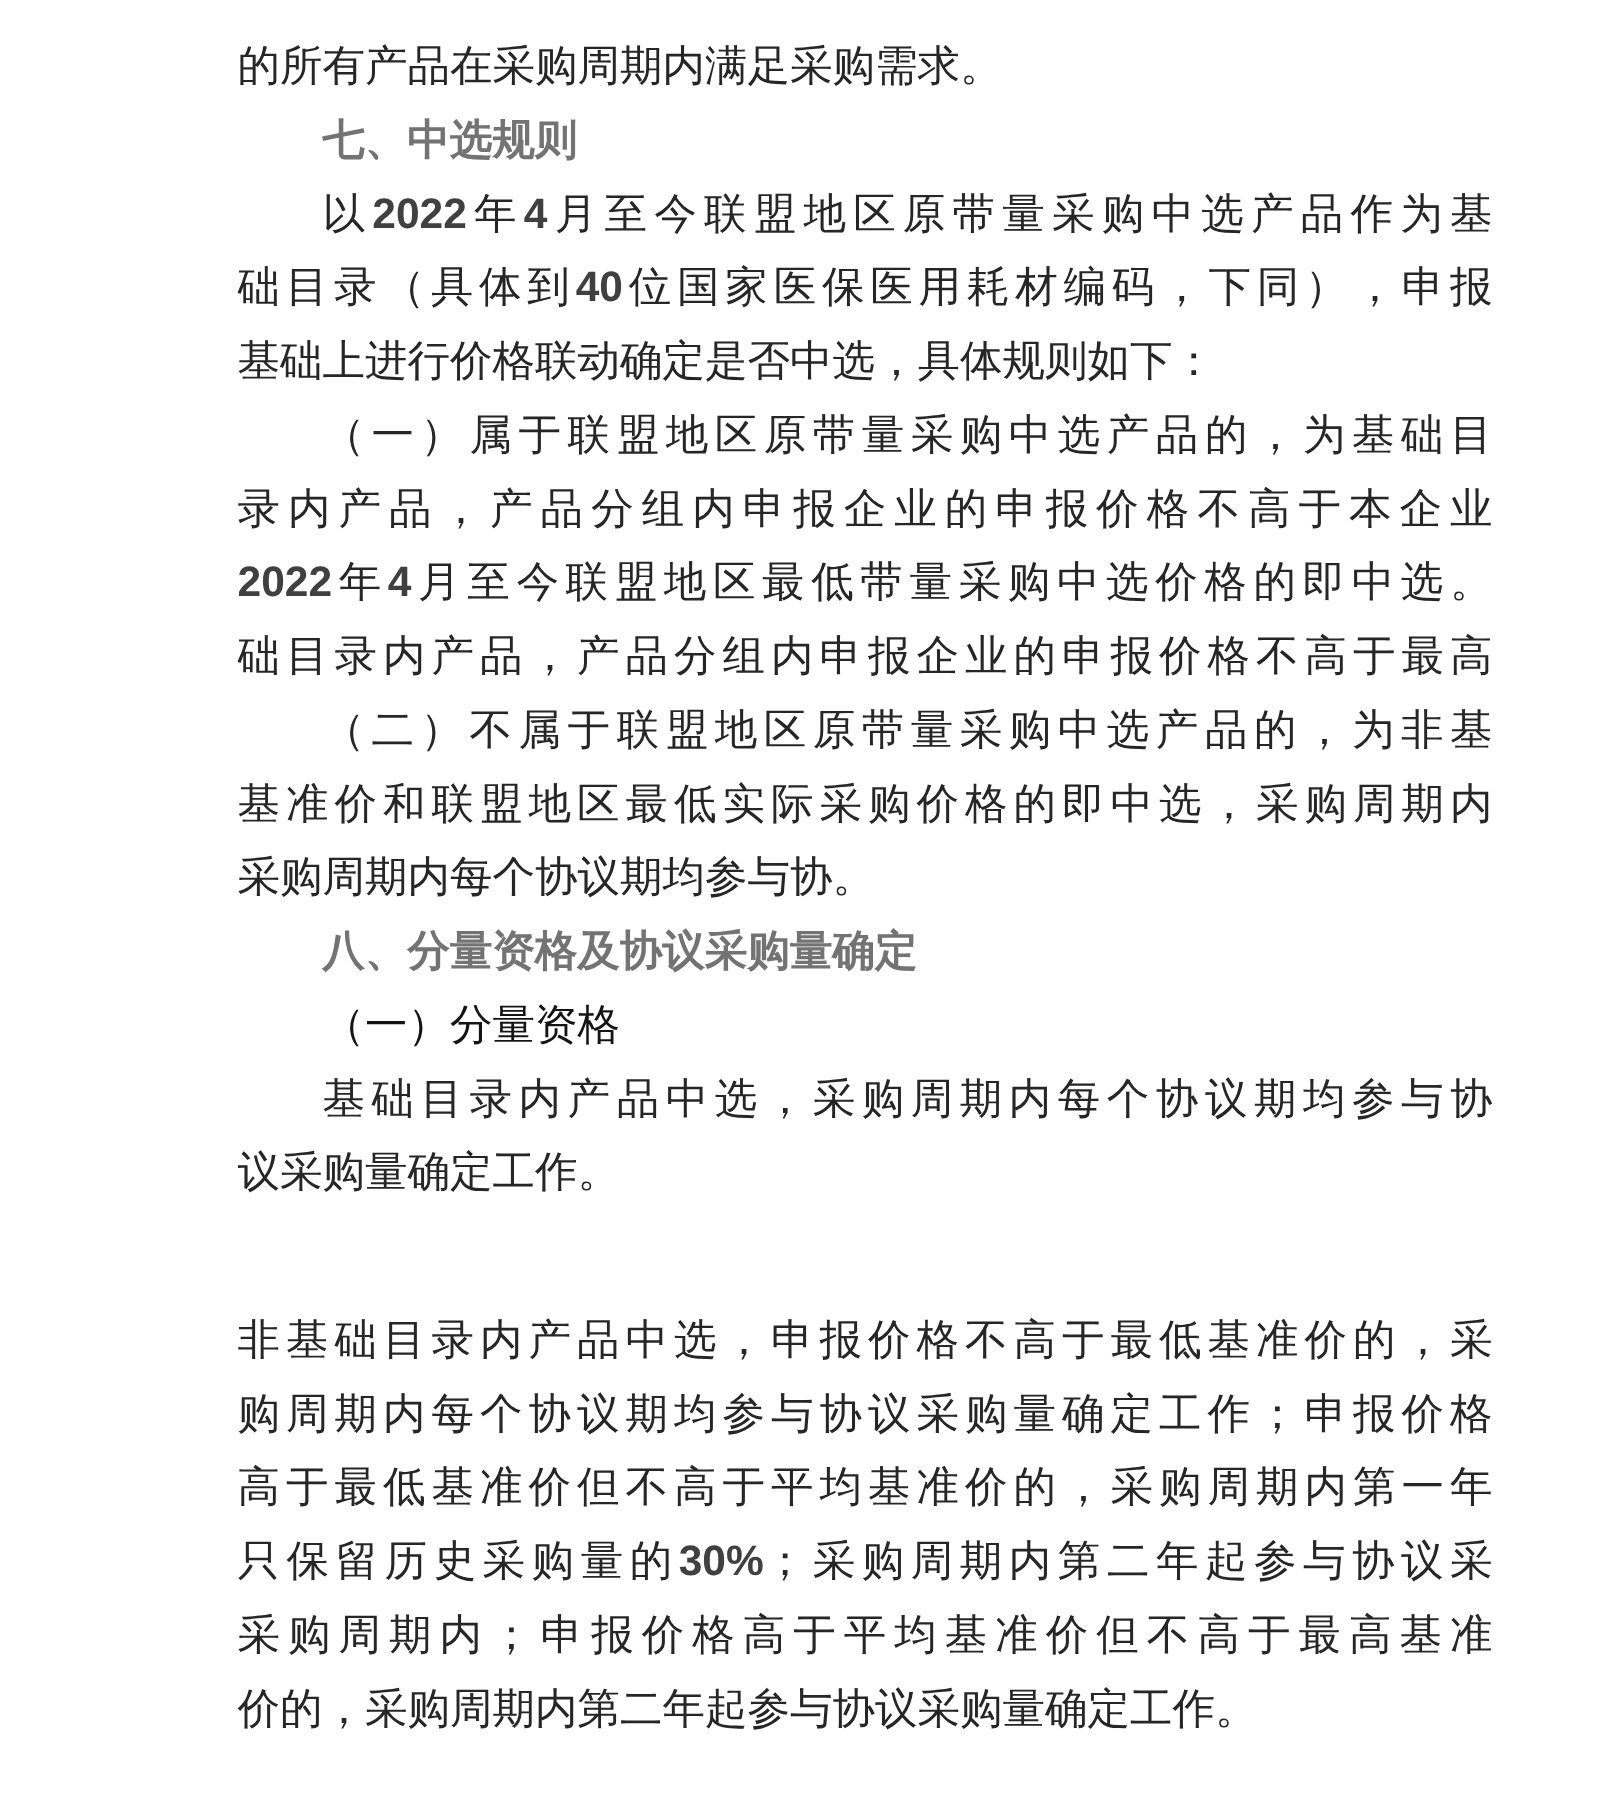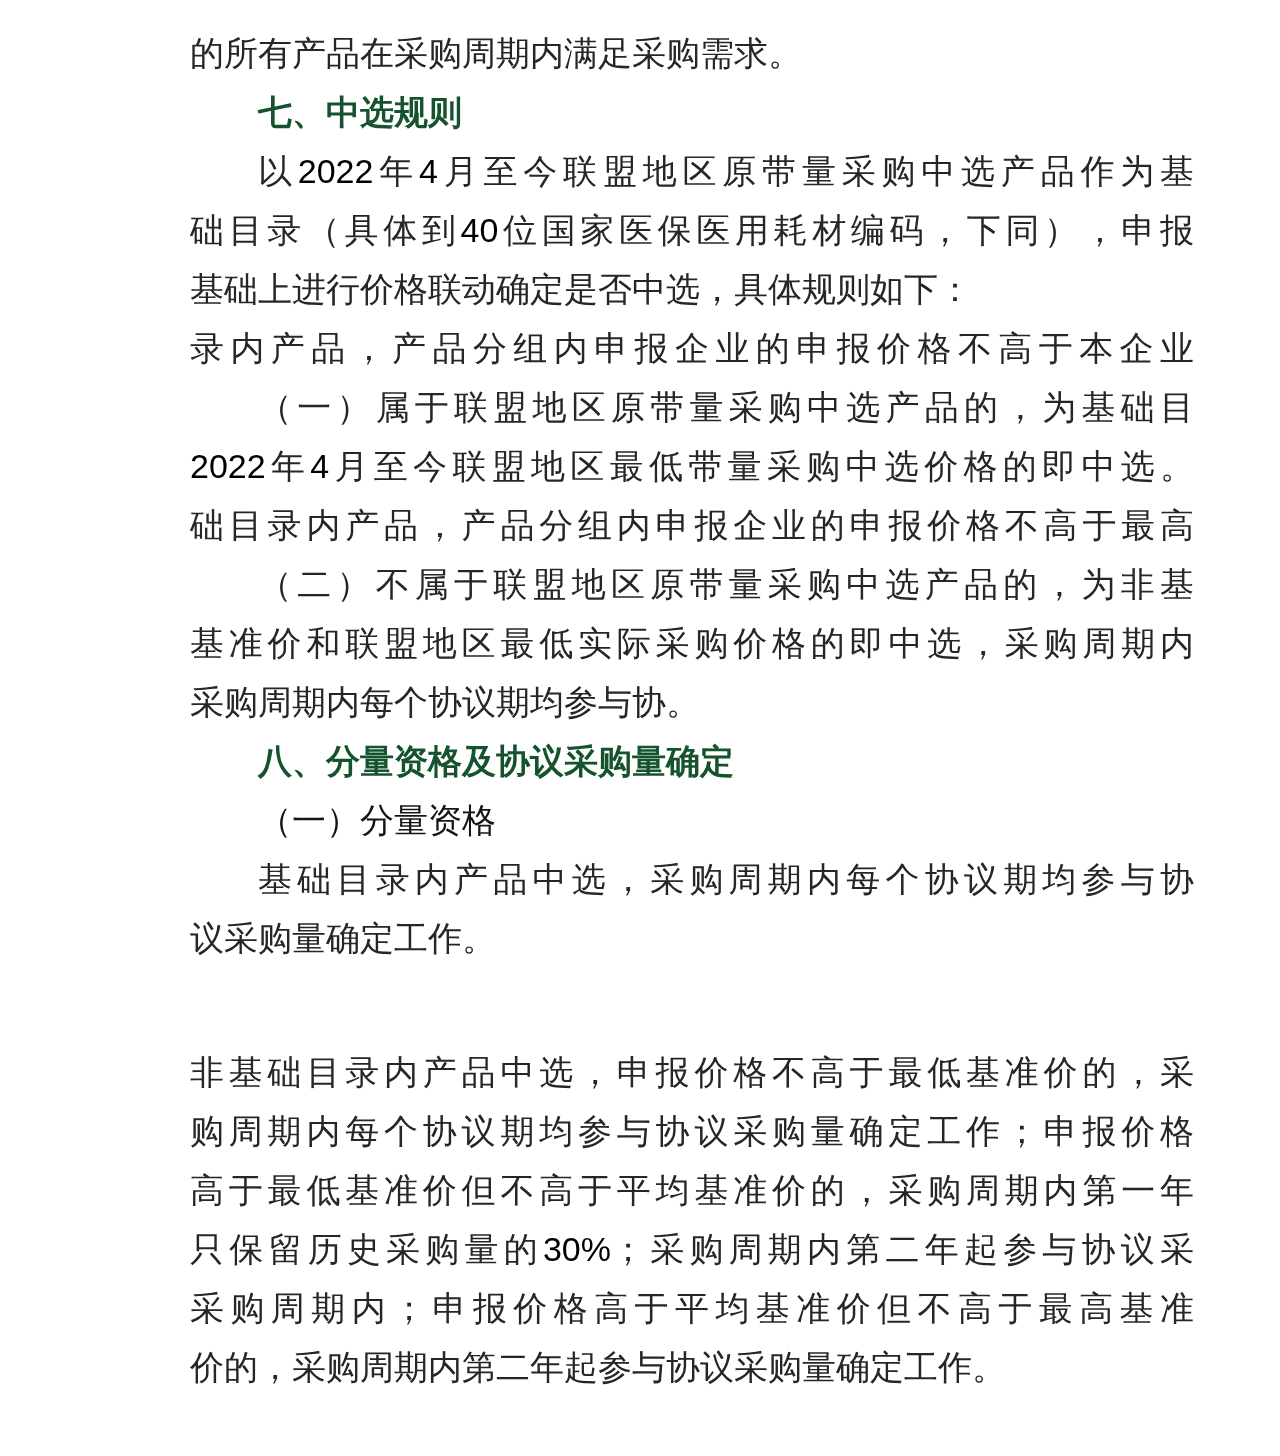--- a/index.html
+++ b/index.html
@@ -36,48 +36,48 @@
   .line.fill {
     text-align: justify;
     text-align-last: justify;
   }
   .line.indent {
     text-indent: 2em;
   }
   .line.heading {
     font-family: "Liberation Sans", "DejaVu Sans", sans-serif;
     font-weight: 700;
-    color: #14532d;
+    color: #737373;
   }
   .line.subheading {
     font-family: "Liberation Serif", "DejaVu Serif", serif;
     font-weight: 400;
     color: #141414;
   }
   .line.spacer {
     height: 75px;
   }
   .num {
     font-family: "Liberation Sans", "DejaVu Sans", sans-serif;
-    font-weight: 400;
-    color: #000000;
+    font-weight: 700;
+    color: #404040;
   }
 </style>
 </head>
 <body>
 
 <div class="page">
   <div class="doc" id="doc">
       <div class="line">的所有产品在采购周期内满足采购需求。</div>
       <div class="line heading indent">七、中选规则</div>
       <div class="line indent fill">以<span class="num">2022</span>年<span class="num">4</span>月至今联盟地区原带量采购中选产品作为基</div>
       <div class="line fill">础目录（具体到<span class="num">40</span>位国家医保医用耗材编码，下同），申报</div>
       <div class="line">基础上进行价格联动确定是否中选，具体规则如下：</div>
+      <div class="line indent fill">（一）属于联盟地区原带量采购中选产品的，为基础目</div>
       <div class="line fill">录内产品，产品分组内申报企业的申报价格不高于本企业</div>
-      <div class="line indent fill">（一）属于联盟地区原带量采购中选产品的，为基础目</div>
       <div class="line fill"><span class="num">2022</span>年<span class="num">4</span>月至今联盟地区最低带量采购中选价格的即中选。</div>
       <div class="line fill">础目录内产品，产品分组内申报企业的申报价格不高于最高</div>
       <div class="line indent fill">（二）不属于联盟地区原带量采购中选产品的，为非基</div>
       <div class="line fill">基准价和联盟地区最低实际采购价格的即中选，采购周期内</div>
       <div class="line">采购周期内每个协议期均参与协。</div>
       <div class="line heading indent">八、分量资格及协议采购量确定</div>
       <div class="line subheading indent">（一）分量资格</div>
       <div class="line indent fill">基础目录内产品中选，采购周期内每个协议期均参与协</div>
       <div class="line">议采购量确定工作。</div>
       <div class="line spacer"></div>

